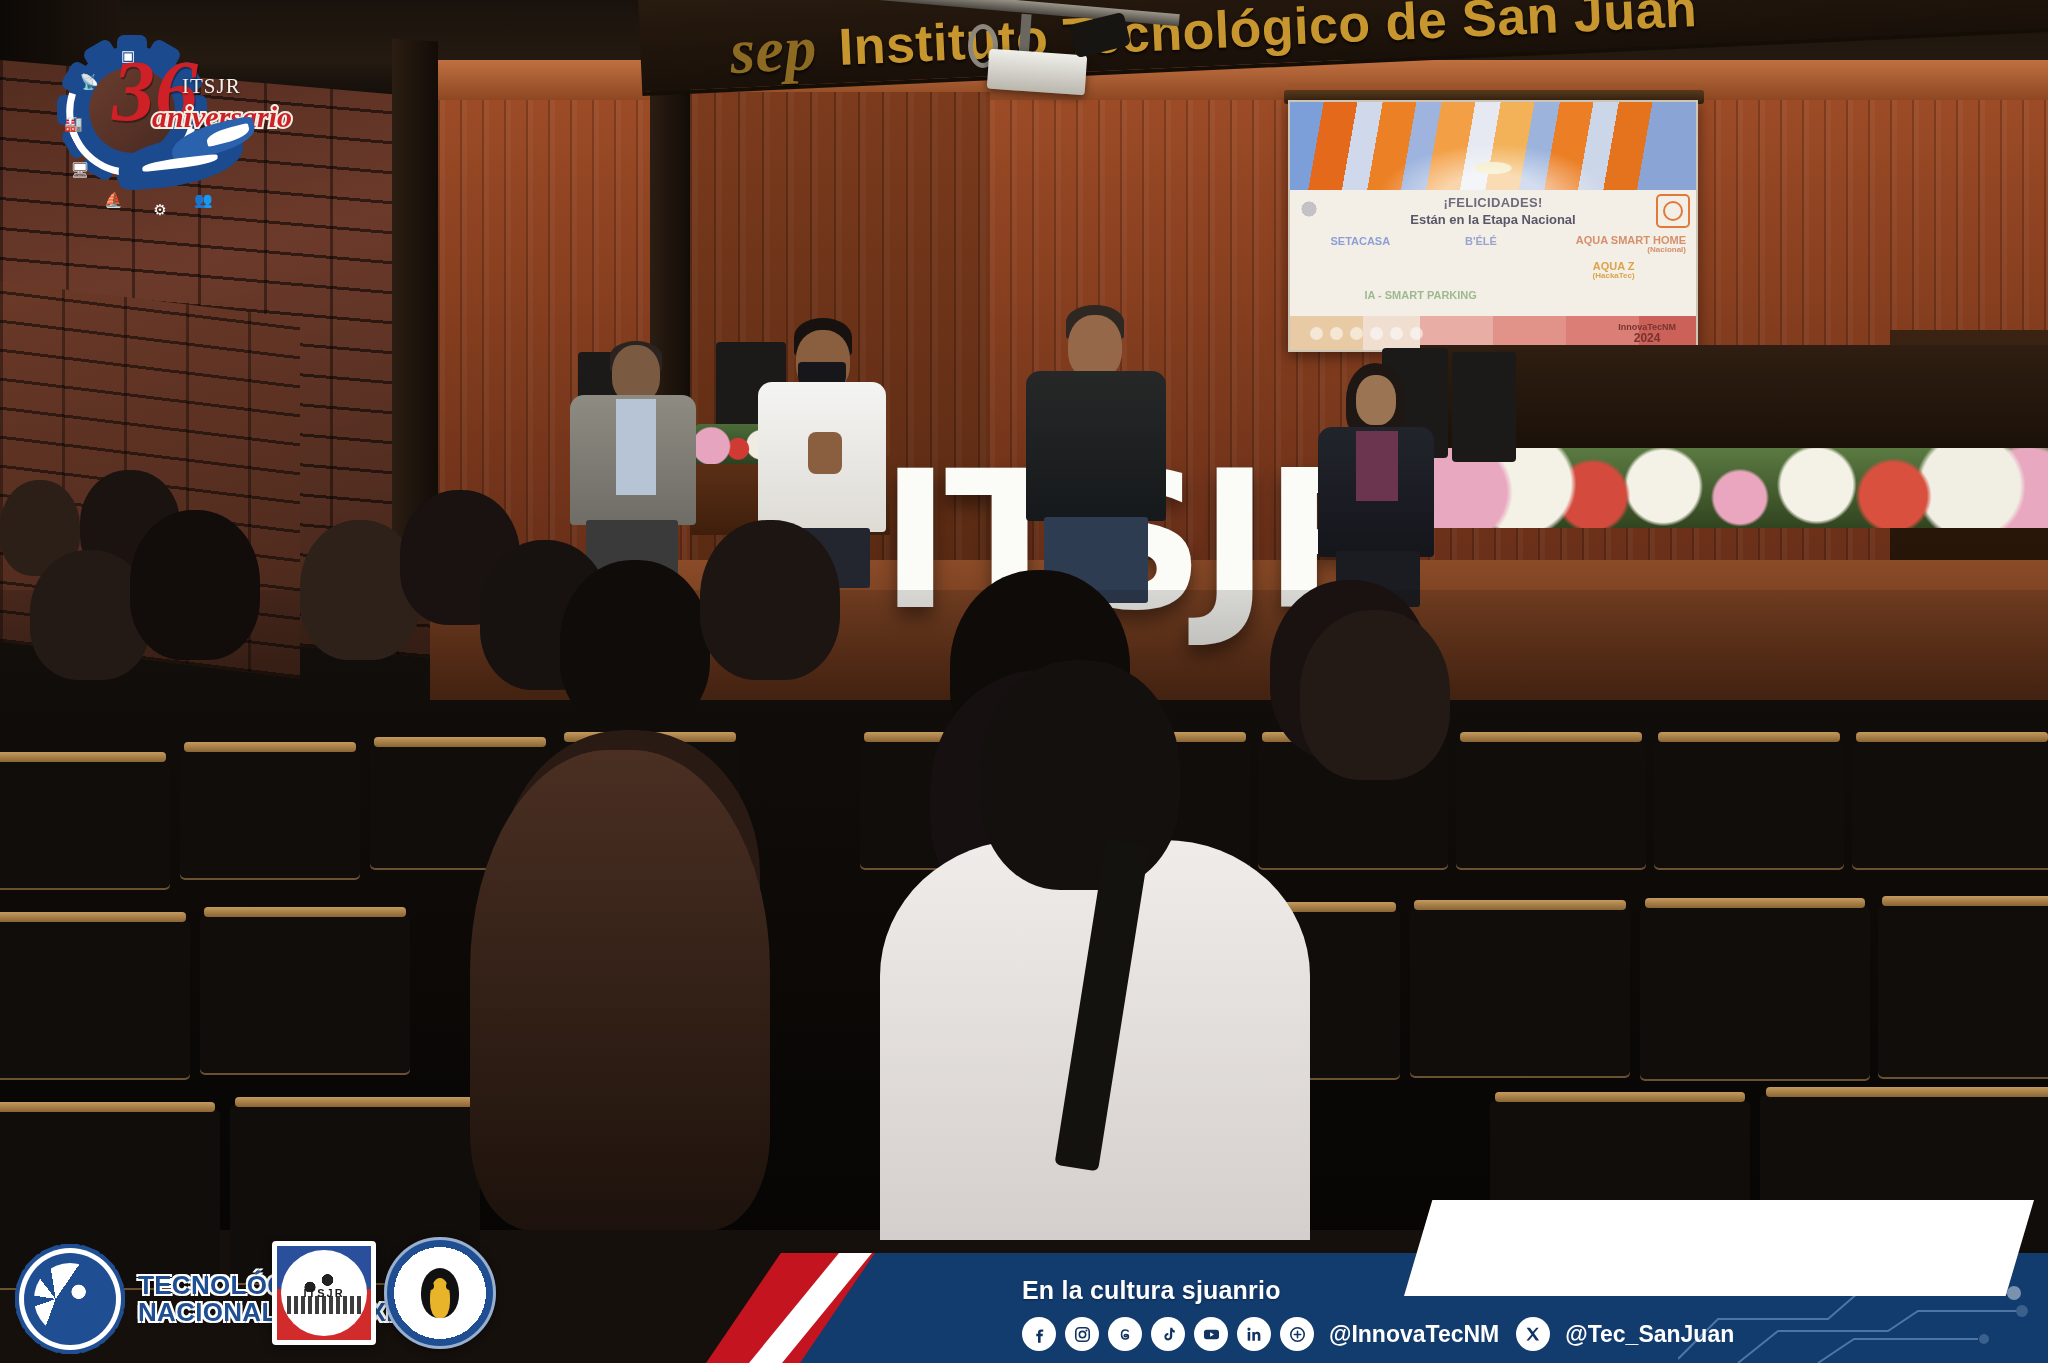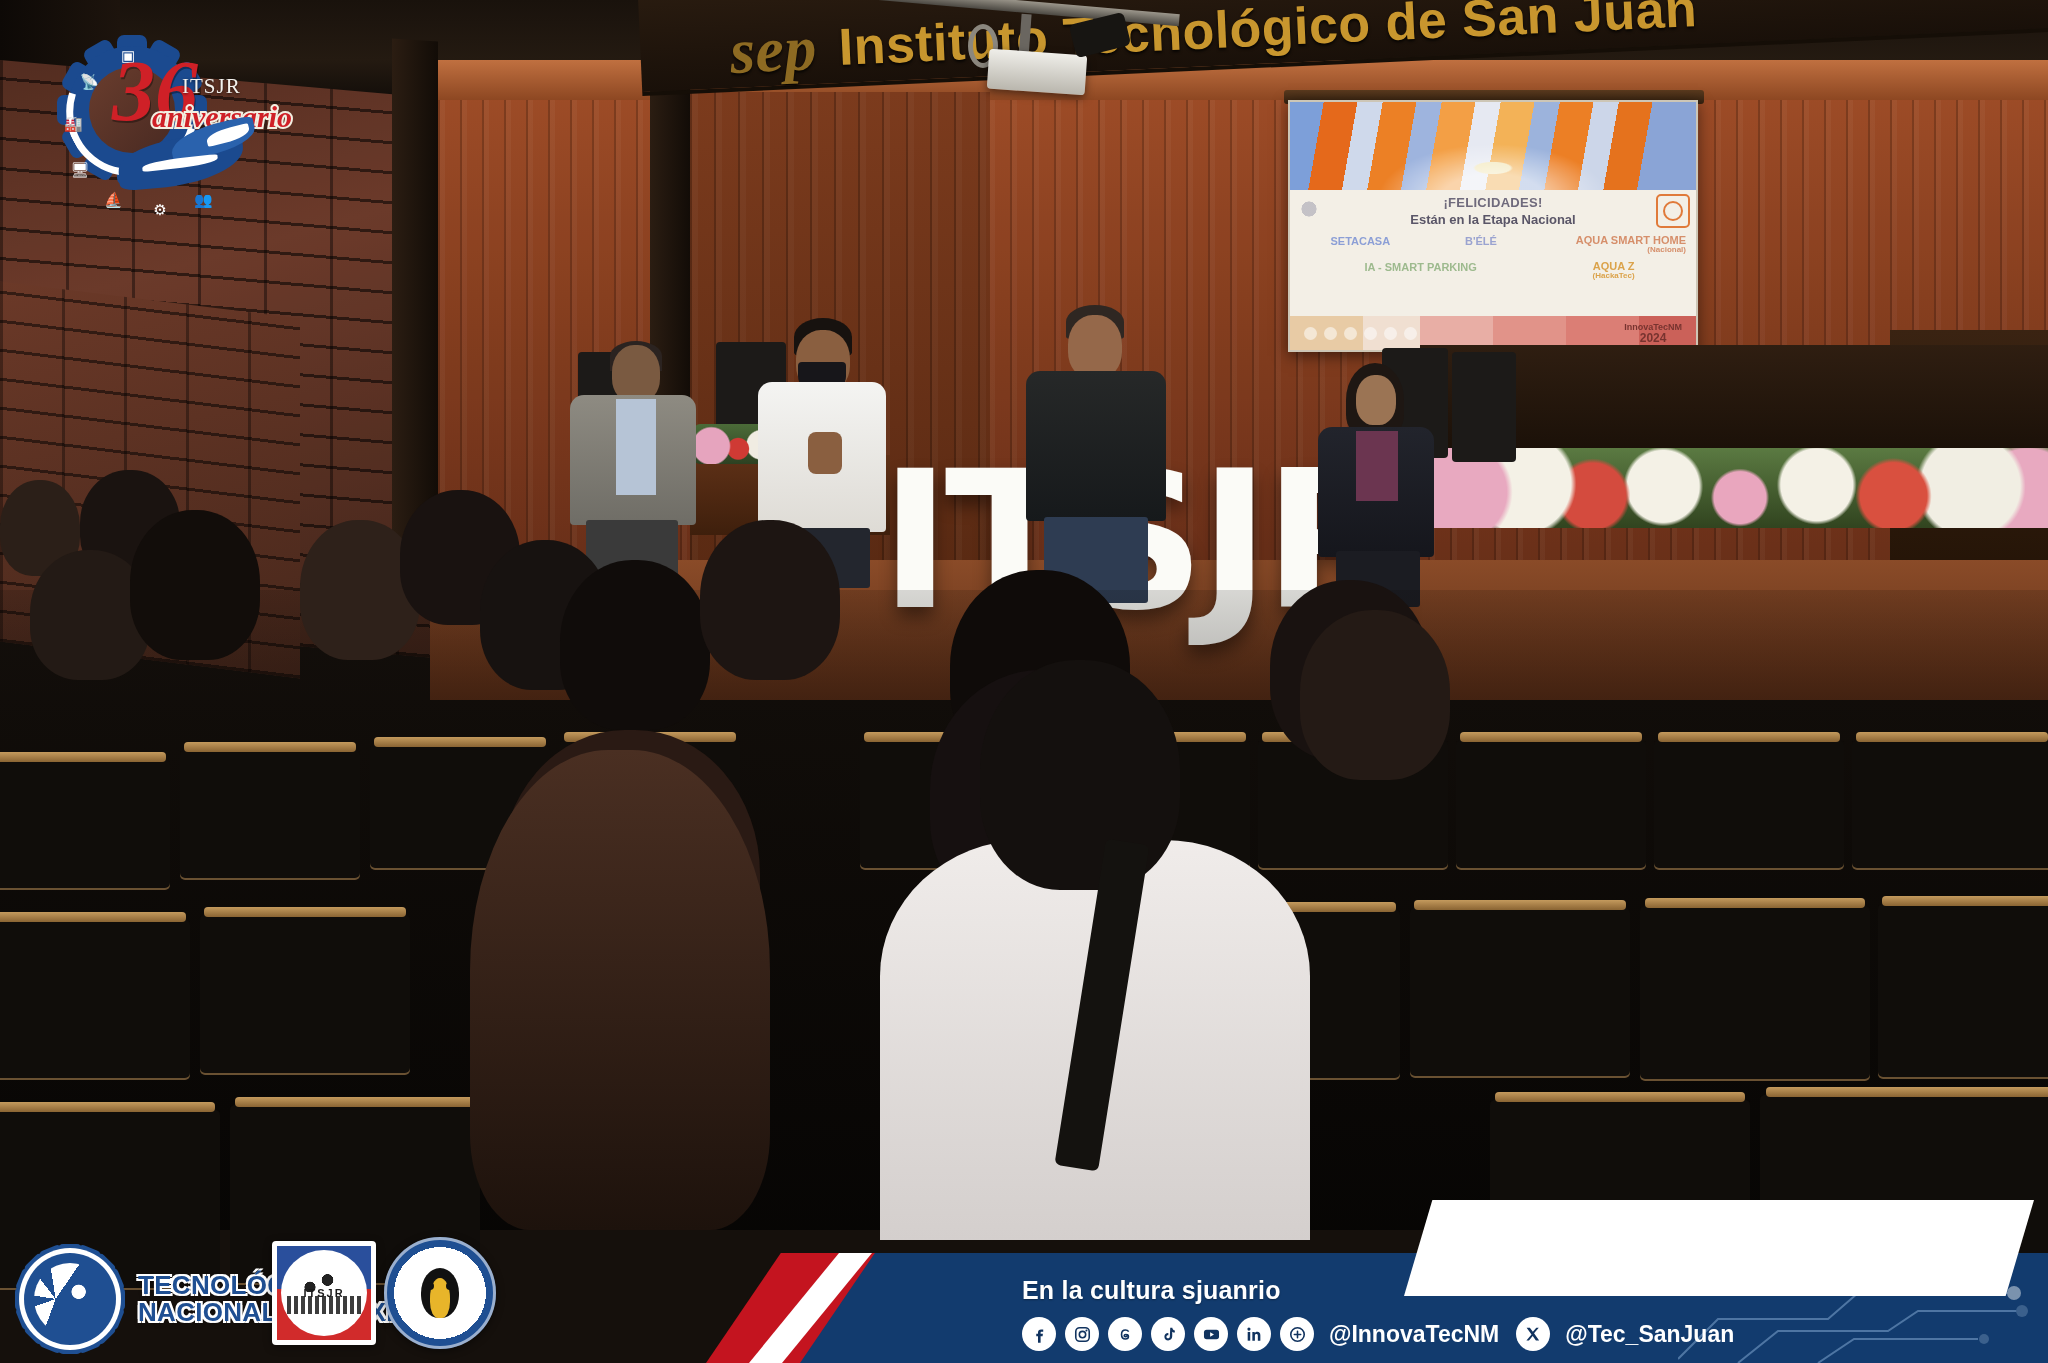--- a/index.html
+++ b/index.html
@@ -122,27 +122,27 @@
   }
   .sb-sub{ text-align:center; color:#5a5668; font-size:13px; font-weight:bold; margin-top:1px; }
   .sb-grid{
     margin-top:8px; display:grid; grid-template-columns:1fr 1fr 1.2fr;
     row-gap:6px; align-items:start; font-weight:bold; font-size:11px;
   }
   .t-setacasa{ color:#8c9fd6; text-align:center; }
   .t-bele{ color:#9aa3d0; text-align:center; }
   .t-aqua{ color:#d68f6b; text-align:right; line-height:1.05; }
   .t-aqua small{ display:block; font-size:8px; }
-  .t-ia{ color:#9dba8e; text-align:center; grid-column:1 / span 2; }
+  .t-ia{ color:#9dba8e; text-align:center; grid-column:1 / span 2;margin-top:28px; }
   .t-ctrl{ color:#dba34b; text-align:center; line-height:1.05; }
   .t-ctrl small{ display:block; font-size:8px; }
   .slide-footer{
     height:34px; width:100%;
     background:linear-gradient(90deg,#e8c9a0 0 18%, #f0ded0 18% 32%, #e8a9a0 32% 50%, #e08c82 50% 68%, #d9756c 68% 86%, #c8564e 86% 100%);
-    display:flex; align-items:center; justify-content:space-between; padding:0 14px;
+    display:flex; align-items:center; justify-content:space-between; padding:0 20px;
     opacity:.92;
   }
   .sf-dots{ display:flex; gap:7px; }
   .sf-dots i{ width:13px; height:13px; border-radius:50%; background:rgba(255,255,255,.55); display:block;}
   .sf-brand{ color:#6d2420; font-size:9px; font-weight:bold; text-align:right; line-height:1.0; }
   .sf-brand b{ display:block; font-size:12px;text-align:center; }
   .slide-logo-l{
     position:absolute; left:6px; top:6px; width:26px; height:26px; opacity:.45;
     background:radial-gradient(circle,#8a8aa0 0 40%,transparent 42%);
   }

